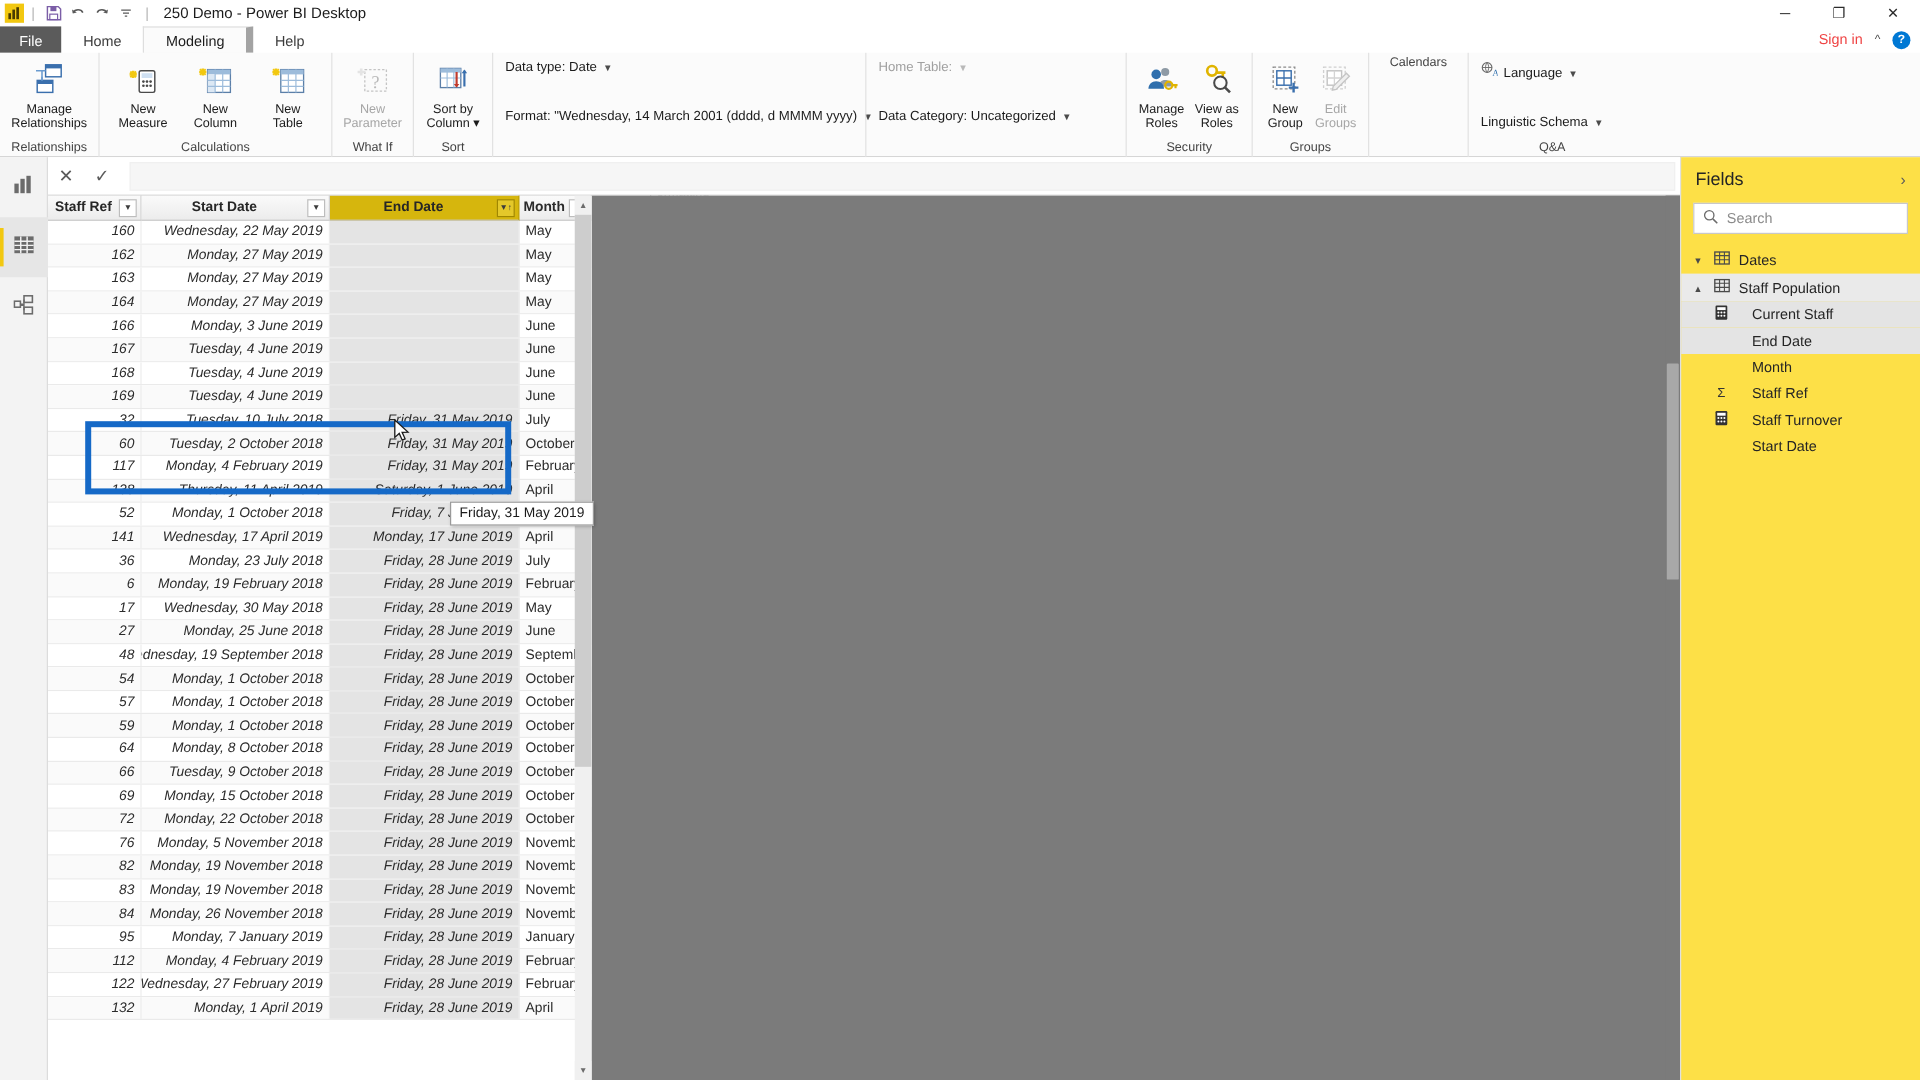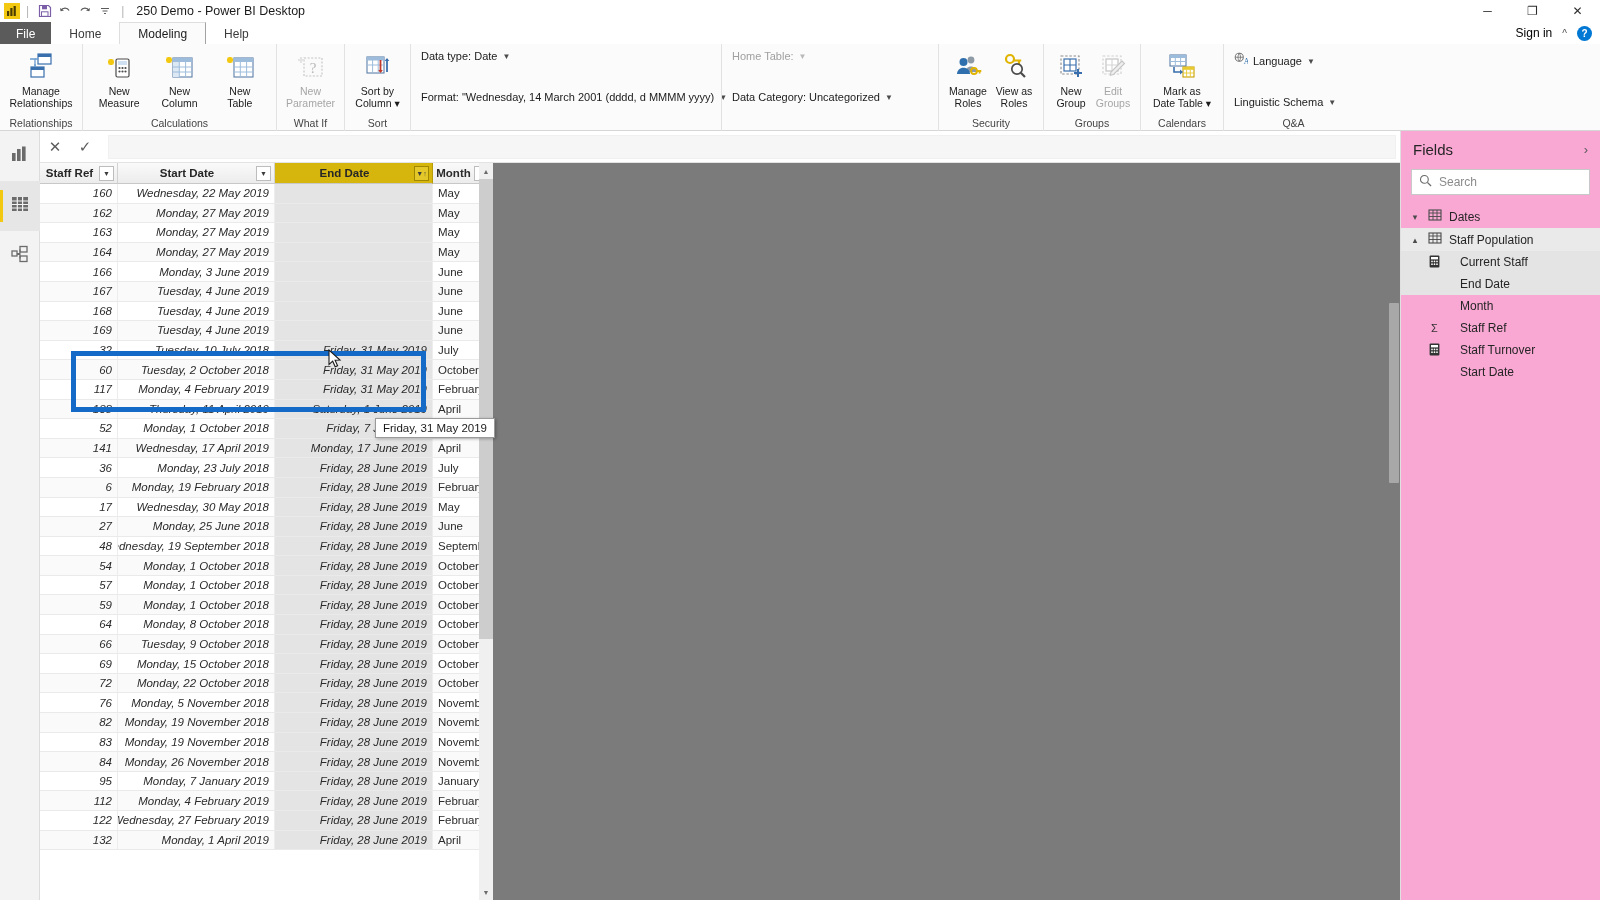--- a/index.html
+++ b/index.html
@@ -41,25 +41,25 @@
     position: absolute; top: 22px; left: 0; width: 1600px; height: 22px;
     background: #ffffff; display: flex; align-items: stretch; font-size: 12px;
   }
   .rtab {
     padding: 0 18px; display: flex; align-items: center; color: #3b3b3b;
     border-top: 1px solid transparent; cursor: default;
   }
   .rtab.file { background: #5b5b5b; color: #fff; padding: 0 16px; }
   .rtab.active {
     background: #fbfbfb; border-left: 1px solid #dedede;
-    border-right: 1px solid #a3a3a3; border-top: 1px solid #dedede;
+    border-right: 6px solid #a3a3a3; border-top: 1px solid #dedede;
     color: #1b1b1b;
   }
   .tabs-right { margin-left: auto; display: flex; align-items: center; padding-right: 8px; gap: 10px; }
-  .signin { font-size: 12px; color: #000000; }
+  .signin { font-size: 12px; color: #ef4444; }
   .chev-up { font-size: 10px; color: #4b4b4b; }
   .help-circ {
     width: 15px; height: 15px; border-radius: 50%; background: #0078d4;
     color: #fff; font-size: 10px; display: flex; align-items: center;
     justify-content: center; font-weight: bold;
   }
 
   
   .ribbon {
     position: absolute; top: 44px; left: 0; width: 1600px; height: 87px;
@@ -197,21 +197,21 @@
   .tooltip {
     position: absolute; background: #ffffff; border: 1px solid #9a9a9a;
     font-size: 11.5px; color: #1b1b1b; padding: 3px 7px;
     box-shadow: 1px 1px 3px rgba(0,0,0,.28); white-space: nowrap;
   }
   .cursor-arrow { position: absolute; pointer-events: none; }
 
   
   .fields {
     position: absolute; top: 131px; left: 1400px; width: 200px; height: 769px;
-    background: #f9a8d4; border-left: 1px solid #e0e0e0;
+    background: #fde047; border-left: 1px solid #e0e0e0;
   }
   .fields-hd {
     display: flex; align-items: center; height: 36px; padding: 0 12px;
     font-size: 15px; color: #252525;
   }
   .fields-hd .expand { margin-left: auto; font-size: 13px; color: #5b5b5b; }
   .search-box {
     margin: 2px 10px 10px 10px; height: 26px; border: 1px solid #c8c8c8;
     display: flex; align-items: center; padding: 0 7px; gap: 7px;
     font-size: 12px; color: #8b8b8b; background: #fff;
@@ -501,38 +501,20 @@
               </svg>
           </span>
           <span class="lbl">Edit
 Groups</span>
         </div>
       </div>
       <div class="rgroup-label">Groups</div>
     </div>
 
     <div class="rgroup" style="width:83px">
-      <div class="rgroup-body">
-        <div class="bigbtn" style="width:72px">
-          <span class="ico">
-            <svg width="32" height="32" viewBox="0 0 32 32">
-                <rect x="4" y="5" width="16" height="11" fill="#fff" stroke="#5b7fa8" stroke-width="1.1"></rect>
-                <rect x="4" y="5" width="16" height="3" fill="#9dbcdb"></rect>
-                <path d="M9.3 5v11M14.6 5v11M4 11.5h16" stroke="#9dbcdb" stroke-width="1"></path>
-                <rect x="17" y="17" width="11" height="10" fill="#fff" stroke="#c8a000" stroke-width="1.1"></rect>
-                <rect x="17" y="17" width="11" height="2.8" fill="#e8c92e"></rect>
-                <path d="M20.6 19.8v7.2M24.3 19.8v7.2M17 23h11" stroke="#e8c92e" stroke-width=".9"></path>
-                <path d="M8 17v5h7" stroke="#3a6fad" stroke-width="1.6" fill="none"></path>
-                <path d="M14 19.5l3 2.5-3 2.5z" fill="#3a6fad"></path>
-              </svg>
-          </span>
-          <span class="lbl">Mark as
-Date Table ▾</span>
-        </div>
-      </div>
       <div class="rgroup-label">Calendars</div>
     </div>
 
     <div class="rgroup" style="width:140px">
       <div class="rgroup-body" style="flex-direction:column;padding-left:10px;padding-top:8px">
         <div class="txtrow">
           <span style="margin-right:5px">
             <svg width="14" height="14" viewBox="0 0 16 16">
                 <circle cx="6" cy="6" r="4.6" fill="none" stroke="#6b6b6b" stroke-width="1.1"></circle>
                 <path d="M1.5 6h9M6 1.4c2 2.6 2 6.6 0 9.2M6 1.4c-2 2.6-2 6.6 0 9.2" fill="none" stroke="#6b6b6b" stroke-width=".9"></path>

